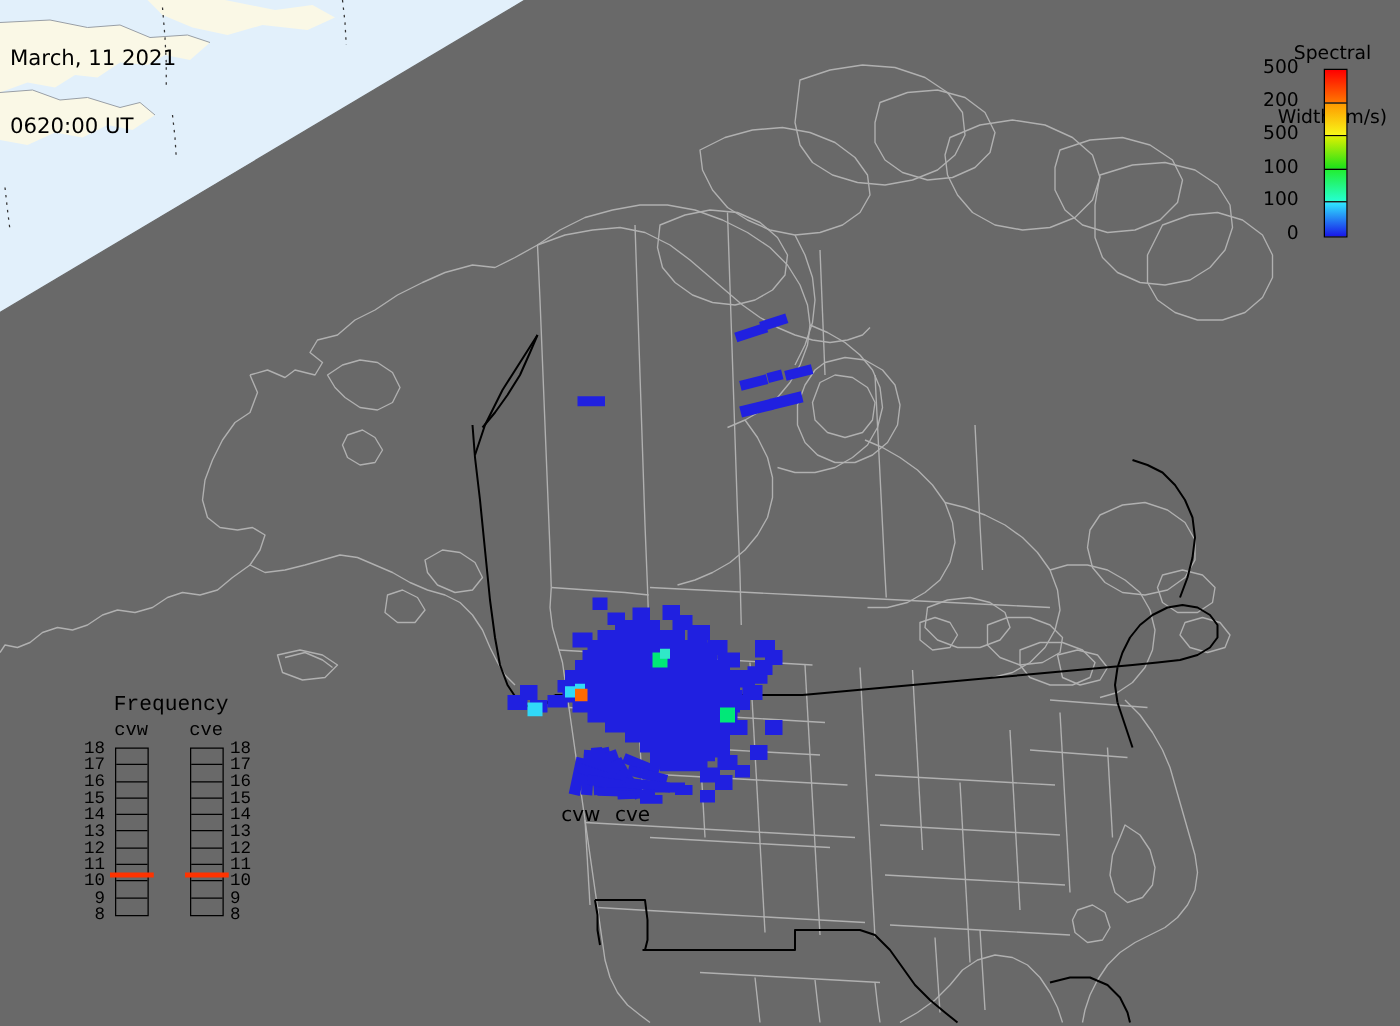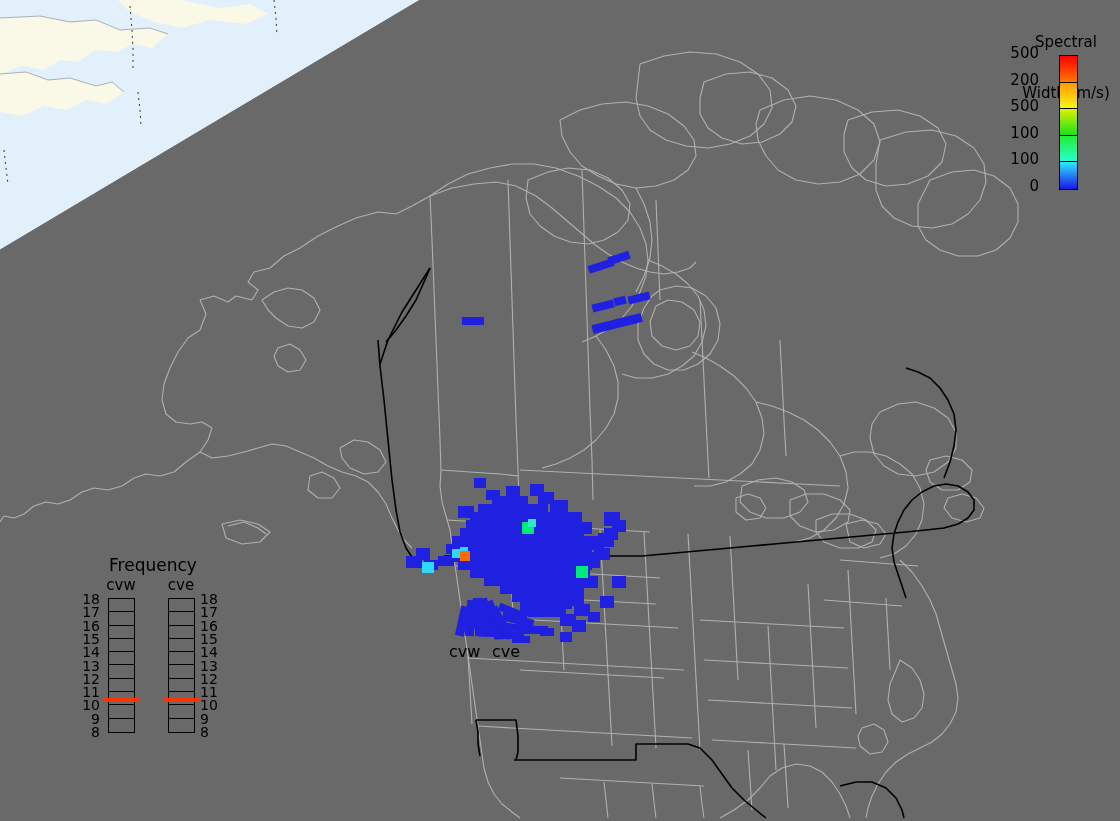--- a/index.html
+++ b/index.html
@@ -24,21 +24,21 @@
   #cbar-box{position:absolute;left:47px;top:55px;width:17px;height:133px;
             border:1px solid #000;box-sizing:content-box;}
   .cbar-seg{position:relative;width:17px;height:26.6px;
             border-bottom:1px solid #000;box-sizing:border-box;}
   .cbar-seg.last{border-bottom:none;}
   #cbar-ticks{position:absolute;left:-2px;top:46px;width:44px;height:152px;}
   .cbar-tick{position:absolute;right:15px;width:44px;text-align:right;
              font-size:15px;line-height:15px;color:#000;}
 
   
-  #freq-wrap{position:absolute;left:78px;top:556px;width:150px;height:232px;z-index:30;}
+  #freq-wrap{position:absolute;left:62px;top:556px;width:150px;height:232px;z-index:30;font-family:Liberation Mono, monospace;}
   #freq-title{position:absolute;left:0;top:0px;width:150px;text-align:center;
               font-size:17px;line-height:18px;color:#000;}
   .freq-col-label{position:absolute;top:21px;font-size:15px;line-height:16px;color:#000;}
   #freq-label-cvw{left:26px;width:34px;text-align:center;}
   #freq-label-cve{left:86px;width:34px;text-align:center;}
   .freq-bar{position:absolute;top:42px;width:25px;height:133px;
             border:1px solid #000;box-sizing:content-box;}
   #freq-bar-cvw{left:30px;}
   #freq-bar-cve{left:90px;}
   .freq-cell{width:25px;height:13.3px;border-bottom:1px solid #000;box-sizing:border-box;}
@@ -374,20 +374,24 @@
       <g fill="#30e8c8">
         <rect x="528" y="519" width="8" height="8"></rect>
       </g>
 
       <g>
         <rect x="460" y="551" width="10" height="10" fill="#ff6a00"></rect>
       </g>
     </g>
   </svg>
 
+  <div id="timestamp">
+    <div>March, 11 2021</div>
+    <div>0620:00 UT</div>
+  </div>
 
   <div id="cbar-wrap">
     <div id="cbar-title">
       <span class="l1">Spectral</span>
       <span class="l2">Width (m/s)</span>
     </div>
     <div id="cbar-ticks">
       <div class="cbar-tick" style="top:0px">500</div>
       <div class="cbar-tick" style="top:26.6px">200</div>
       <div class="cbar-tick" style="top:53.2px">500</div>

